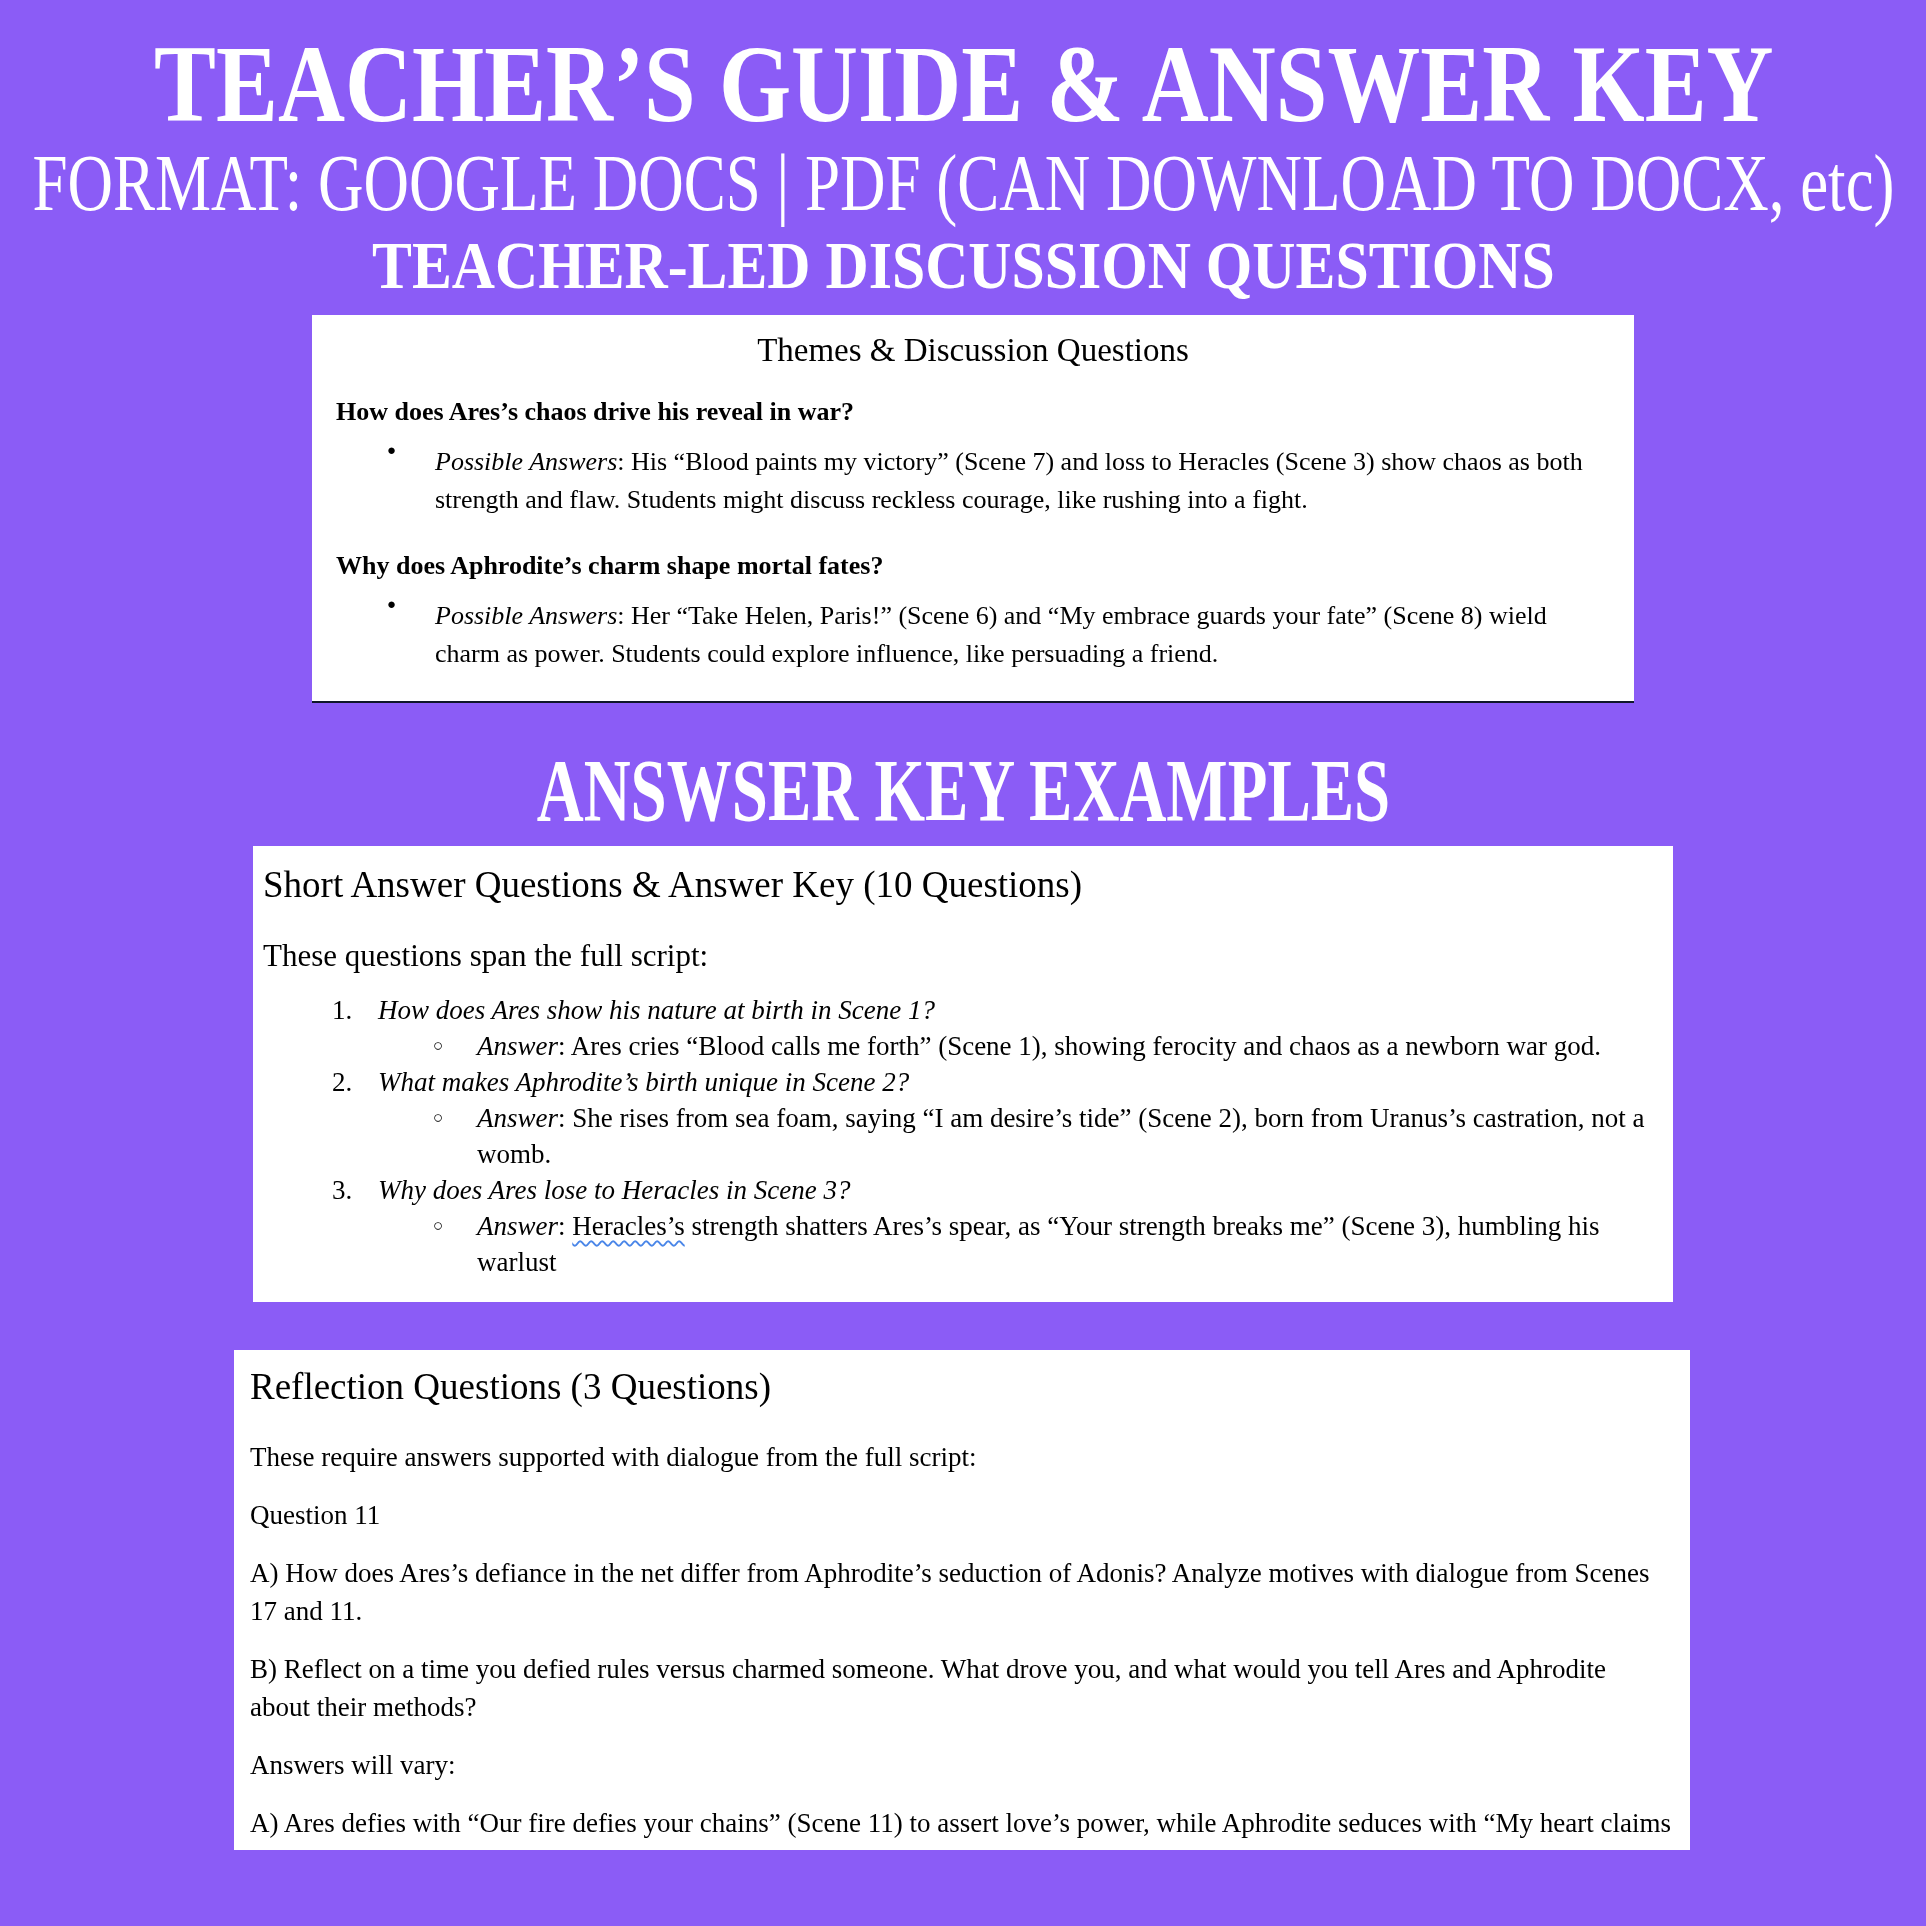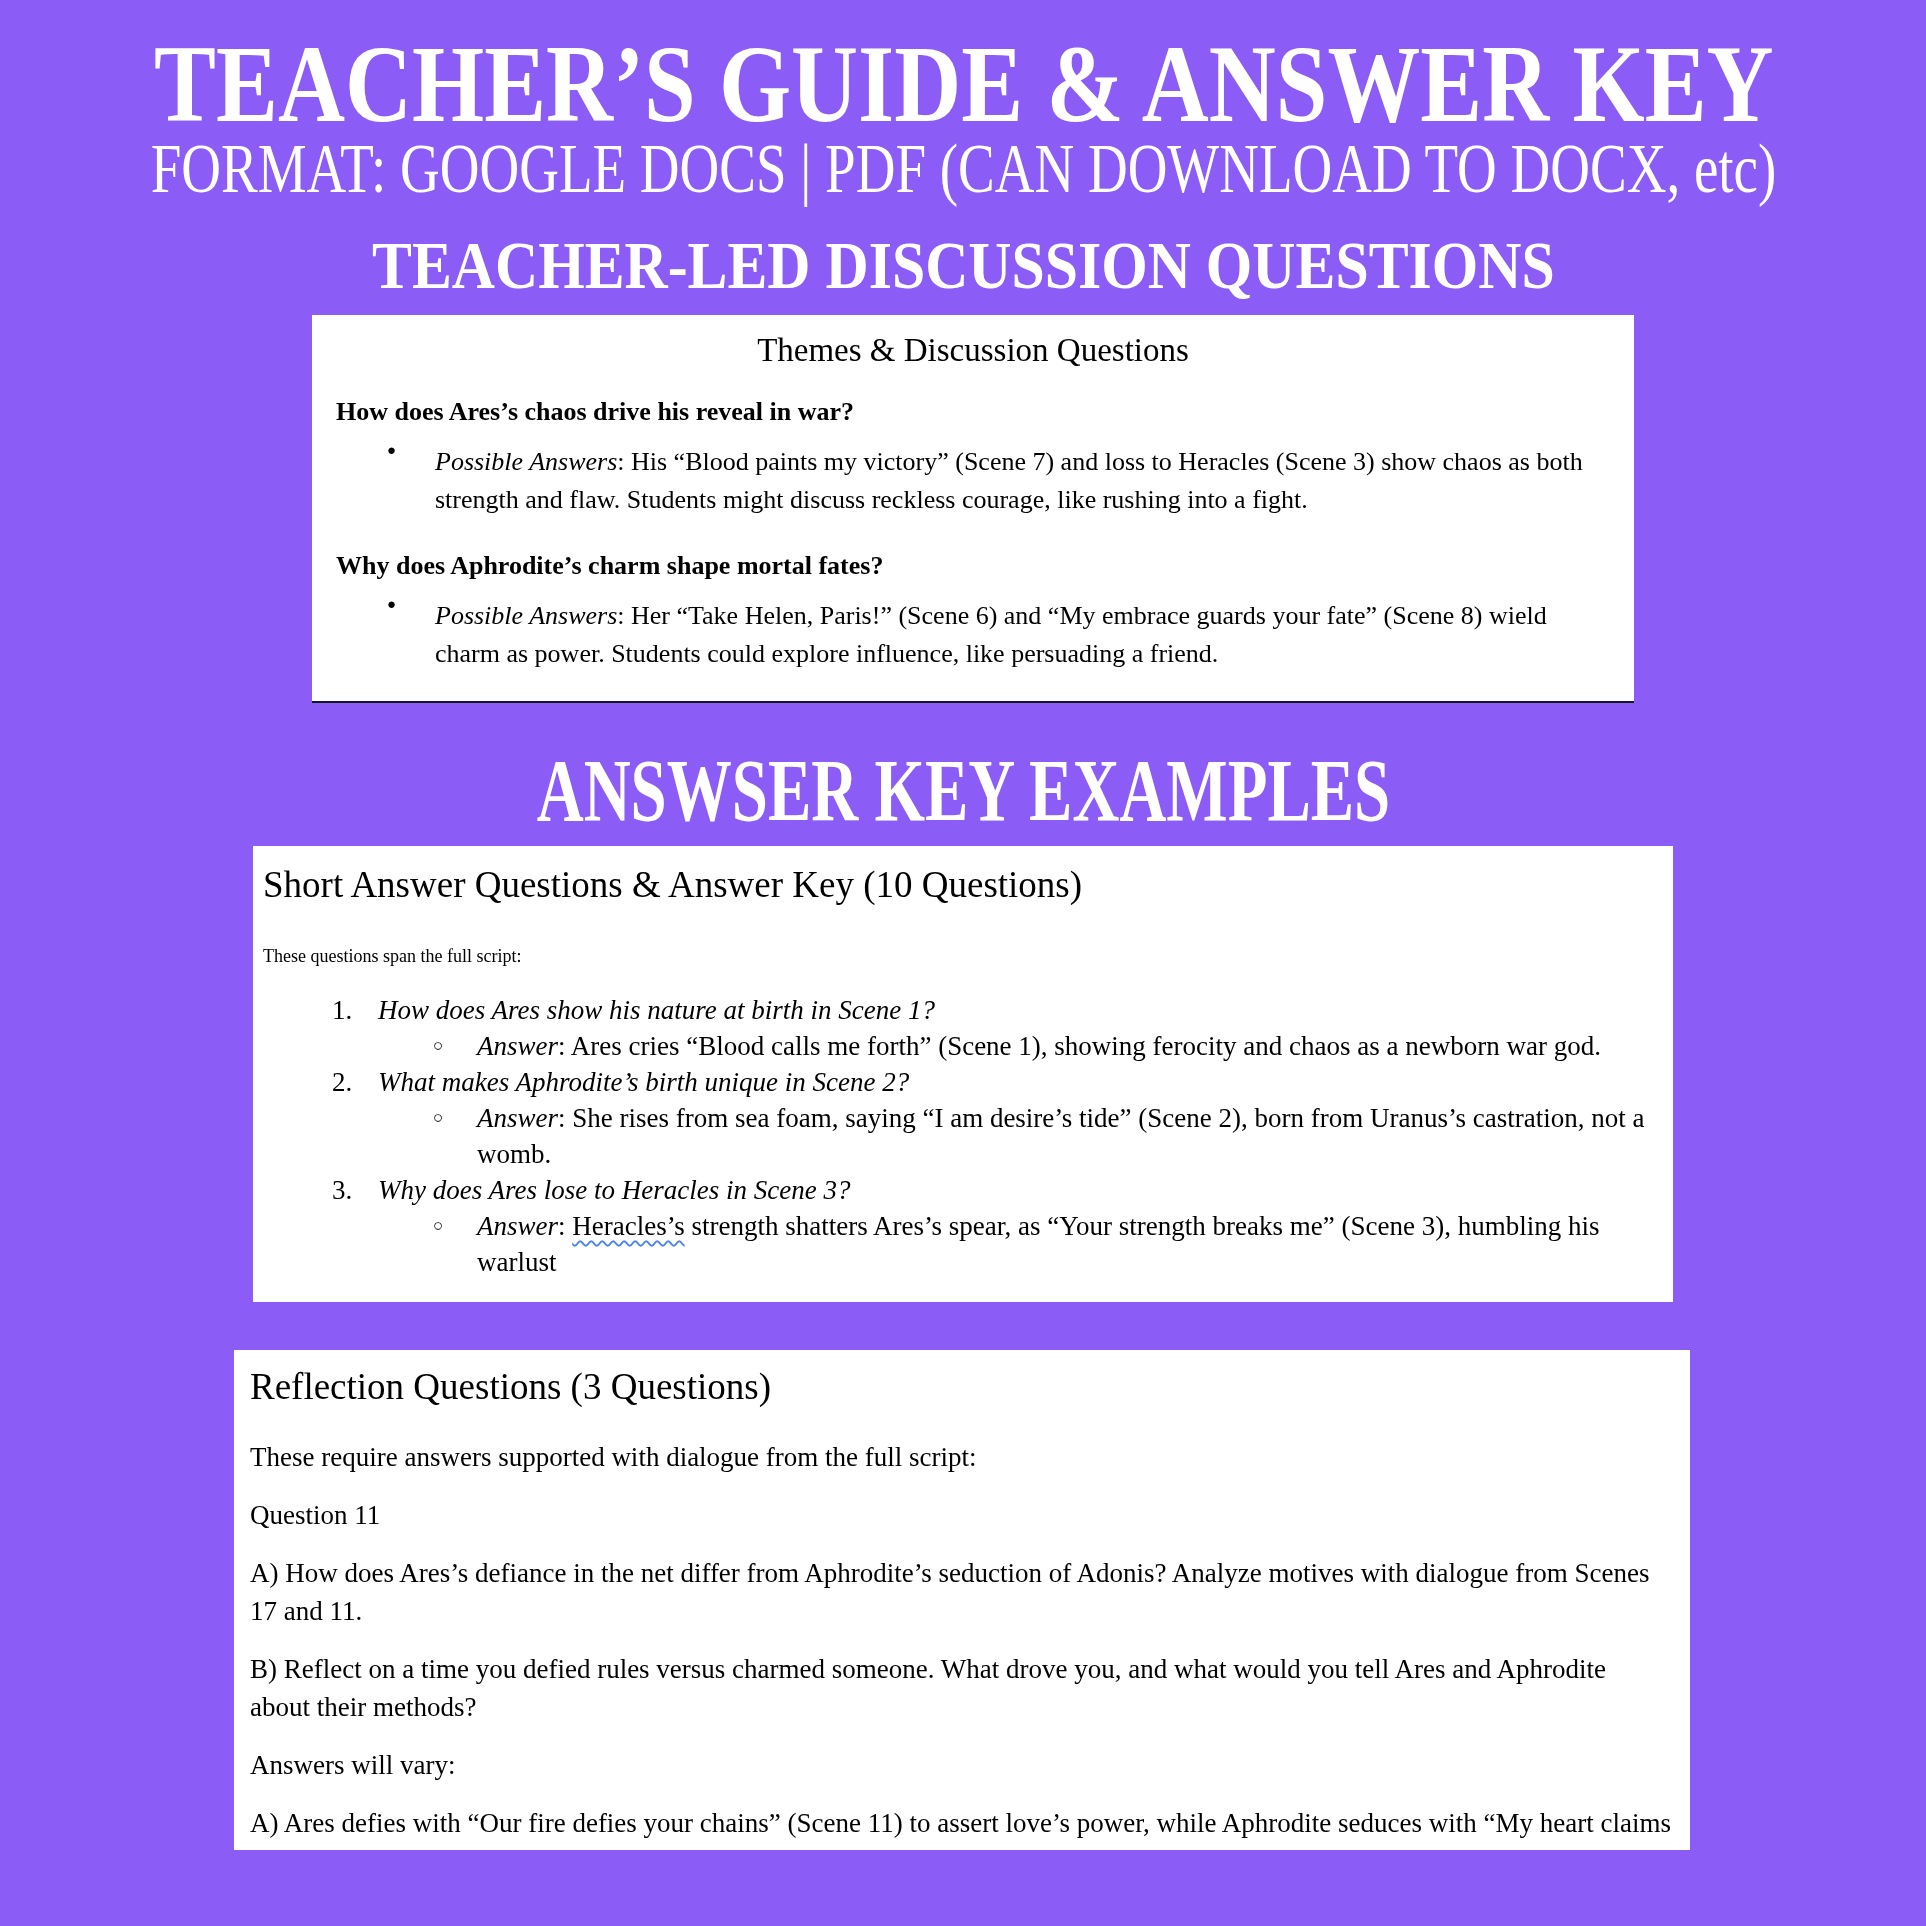--- a/index.html
+++ b/index.html
@@ -10,21 +10,21 @@
     background:#8b5cf6;
     overflow:hidden;
     font-family:Liberation Serif, serif;
     color:#1a1a1a;
   }
   
   .hero-line{position:absolute;left:0;right:0;text-align:center;color:#ffffff;white-space:nowrap;}
   .hero-line > span{display:inline-block;transform-origin:center top;}
   .main-title{top:20px;font-size:91px;font-weight:800;letter-spacing:0px;}
   .main-title > span{transform:scale(1.02,1.22);}
-  .format-line{top:128px;font-size:55px;font-weight:400;letter-spacing:0px;}
+  .format-line{top:137px;font-size:63px;font-weight:400;letter-spacing:0px;}
   .format-line > span{transform:scale(1.0,1.28);}
   .discussion-heading{top:226px;font-size:61px;font-weight:800;}
   .discussion-heading > span{transform:scale(0.98,1.12);}
   .answerkey-heading{top:739px;font-size:65px;font-weight:800;}
   .answerkey-heading > span{transform:scale(1.0,1.38);}
 
   
   .panel{position:absolute;background:#ffffff;overflow:hidden;color:#000;}
   .panel-themes{left:312px;top:315px;width:1322px;height:388px;padding:14px 24px 0 24px;box-sizing:border-box;border-bottom:2px solid #0f172a;}
   .panel-short{left:253px;top:846px;width:1420px;height:456px;padding:16px 14px 0 10px;box-sizing:border-box;}
@@ -35,21 +35,21 @@
 
   
   .tq{margin:0 0 16px 0;}
   .tq-q{margin:0;font-size:26px;font-weight:700;line-height:38px;}
   .bullet-row{display:flex;align-items:flex-start;padding-left:51px;}
   .disc{flex:0 0 36px;font-size:15px;line-height:38px;}
   .bullet-text{margin:12px;font-size:26px;line-height:38px;}
   em{font-style:italic;}
 
   
-  .sa-intro{margin:30px 0 0 0;font-size:18px;line-height:36px;}
+  .sa-intro{margin:30px 0 0 0;font-size:31px;line-height:36px;}
   .sa-list{margin-top:18px;}
   .sa-q{display:flex;padding-left:69px;font-size:27px;line-height:36px;}
   .sa-num{flex:0 0 46px;}
   .sa-qtext{font-style:italic;}
   .sa-a{display:flex;padding-left:170px;}
   .circ{flex:0 0 44px;font-size:17px;line-height:36px;}
   .sa-atext{margin:0;font-size:27px;line-height:36px;}
   .wavy{
     text-decoration-line:underline;
     text-decoration-style:wavy;

